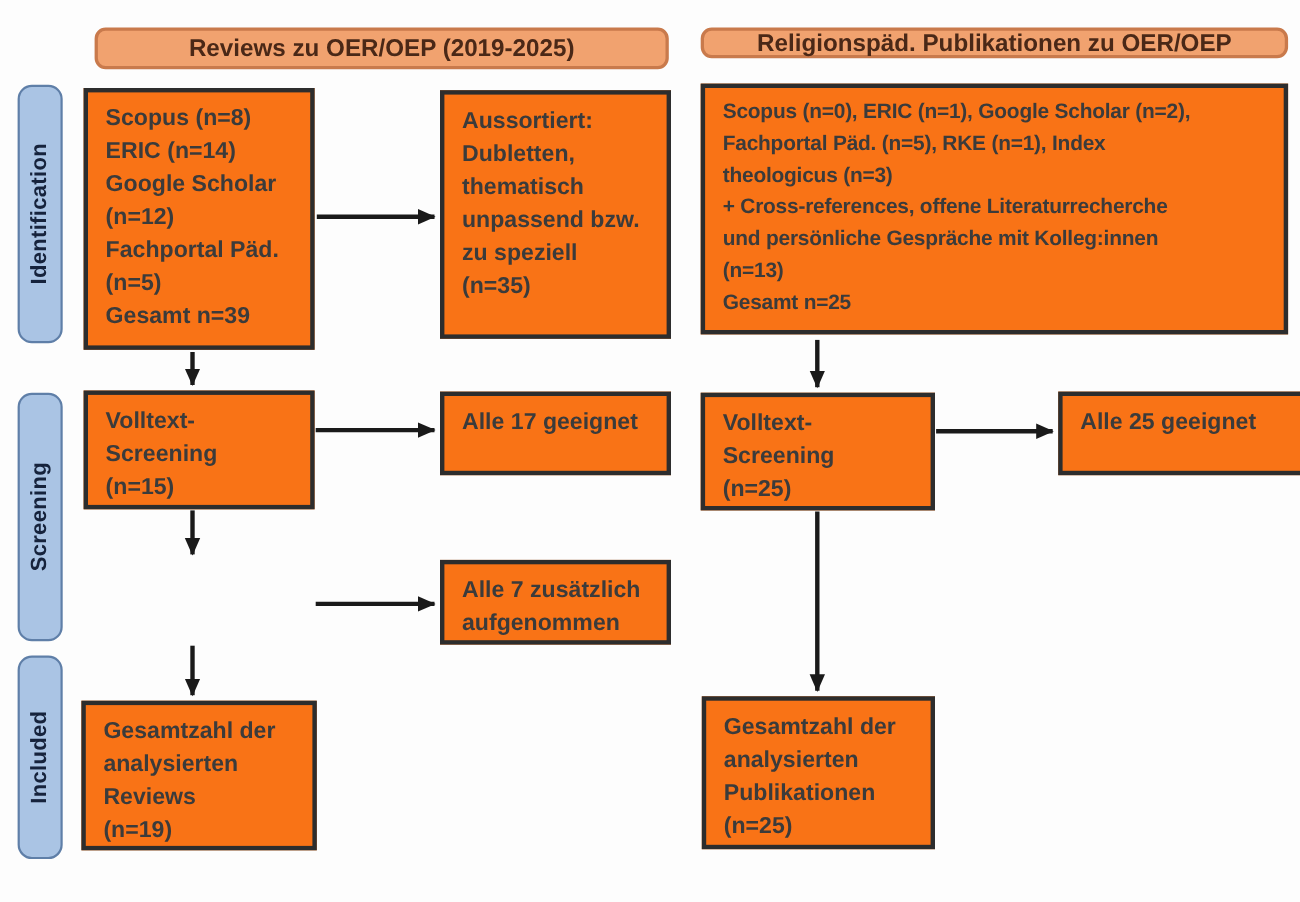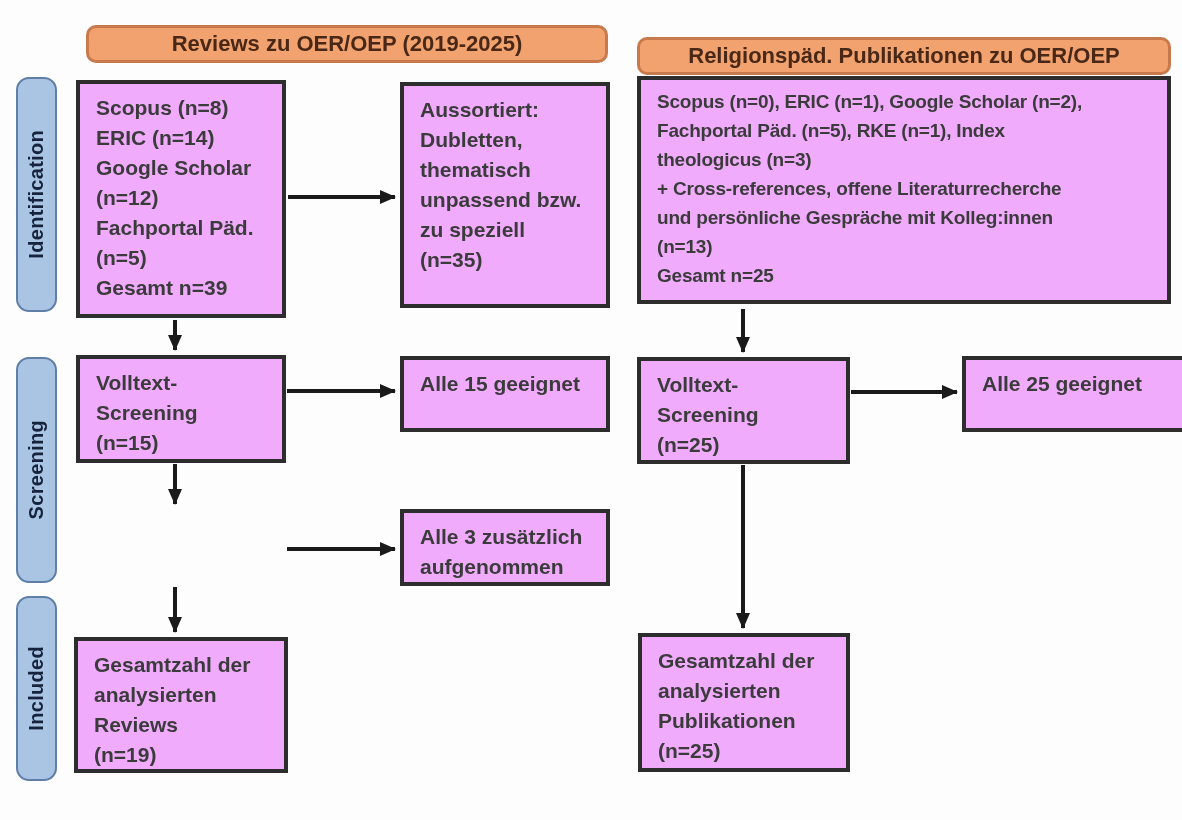--- a/index.html
+++ b/index.html
@@ -19,21 +19,21 @@
   }
   .stage{
     position:absolute;display:flex;align-items:center;justify-content:center;
     background:var(--stage-fill);border:2.5px solid var(--stage-border);border-radius:13px;
   }
   .stage span{
     writing-mode:vertical-rl;transform:rotate(180deg);
     color:var(--stage-text);font-weight:700;font-size:20px;letter-spacing:.3px;white-space:nowrap;
   }
   .node{
-    position:absolute;background:#f0abfc;border:4px solid var(--box-border);
+    position:absolute;background:#f97316;border:4px solid var(--box-border);
     color:var(--box-text);font-weight:700;font-size:21px;line-height:30px;
     padding:9px 10px 6px 16px;white-space:pre-line;
   }
   .node.dense{font-size:19px;line-height:29px;padding-top:7px;letter-spacing:-0.2px;}
 </style>
 </head>
 <body>
 
 <div class="canvas">
 
@@ -50,21 +50,21 @@
       <line x1="175" y1="464" x2="175" y2="504" marker-end="url(#arw)"></line>
       <line x1="287" y1="549" x2="395" y2="549" marker-end="url(#arw)"></line>
       <line x1="175" y1="587" x2="175" y2="632" marker-end="url(#arw)"></line>
       <line x1="743" y1="309" x2="743" y2="352" marker-end="url(#arw)"></line>
       <line x1="851" y1="392" x2="957" y2="392" marker-end="url(#arw)"></line>
       <line x1="743" y1="465" x2="743" y2="628" marker-end="url(#arw)"></line>
     </g>
   </svg>
 
   <div class="hdr" style="left:86px;top:25px;width:522px;height:38px;">Reviews zu OER/OEP (2019-2025)</div>
-  <div class="hdr" style="left:637px;top:37px;width:534px;height:38px;">Religionspäd. Publikationen zu OER/OEP</div>
+  <div class="hdr" style="left:637px;top:25px;width:534px;height:28px;">Religionspäd. Publikationen zu OER/OEP</div>
 
   <div class="stage" style="left:16px;top:77px;width:41px;height:235px;">
     <span>Identification</span>
   </div>
   <div class="stage" style="left:16px;top:357px;width:41px;height:226px;">
     <span>Screening</span>
   </div>
   <div class="stage" style="left:16px;top:596px;width:41px;height:185px;">
     <span>Included</span>
   </div>
@@ -78,22 +78,22 @@
 Gesamt n=39</div>
   <div class="node" style="left:400px;top:82px;width:210px;height:226px;">Aussortiert:
 Dubletten,
 thematisch
 unpassend bzw.
 zu speziell
 (n=35)</div>
   <div class="node" style="left:76px;top:355px;width:210px;height:108px;">Volltext-
 Screening
 (n=15)</div>
-  <div class="node" style="left:400px;top:356px;width:210px;height:76px;">Alle 15 geeignet</div>
-  <div class="node" style="left:400px;top:509px;width:210px;height:77px;">Alle 3 zusätzlich
+  <div class="node" style="left:400px;top:356px;width:210px;height:76px;">Alle 17 geeignet</div>
+  <div class="node" style="left:400px;top:509px;width:210px;height:77px;">Alle 7 zusätzlich
 aufgenommen</div>
   <div class="node" style="left:74px;top:637px;width:214px;height:136px;">Gesamtzahl der
 analysierten
 Reviews
 (n=19)</div>
 
   <div class="node dense" style="left:637px;top:76px;width:534px;height:228px;">Scopus (n=0), ERIC (n=1), Google Scholar (n=2),
 Fachportal Päd. (n=5), RKE (n=1), Index
 theologicus (n=3)
 + Cross-references, offene Literaturrecherche

